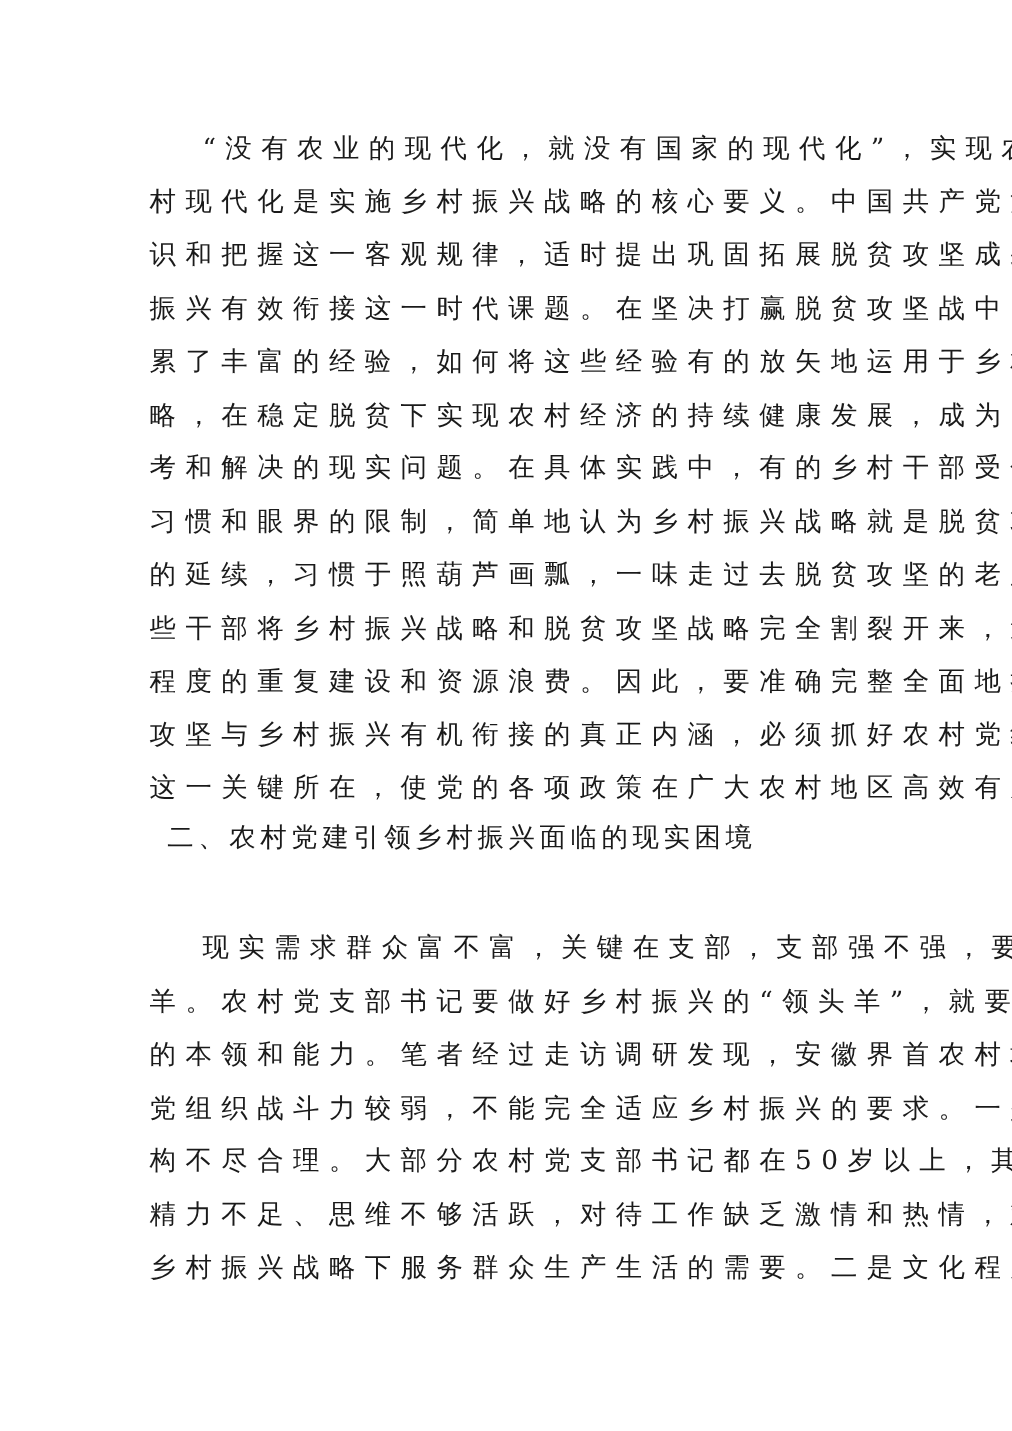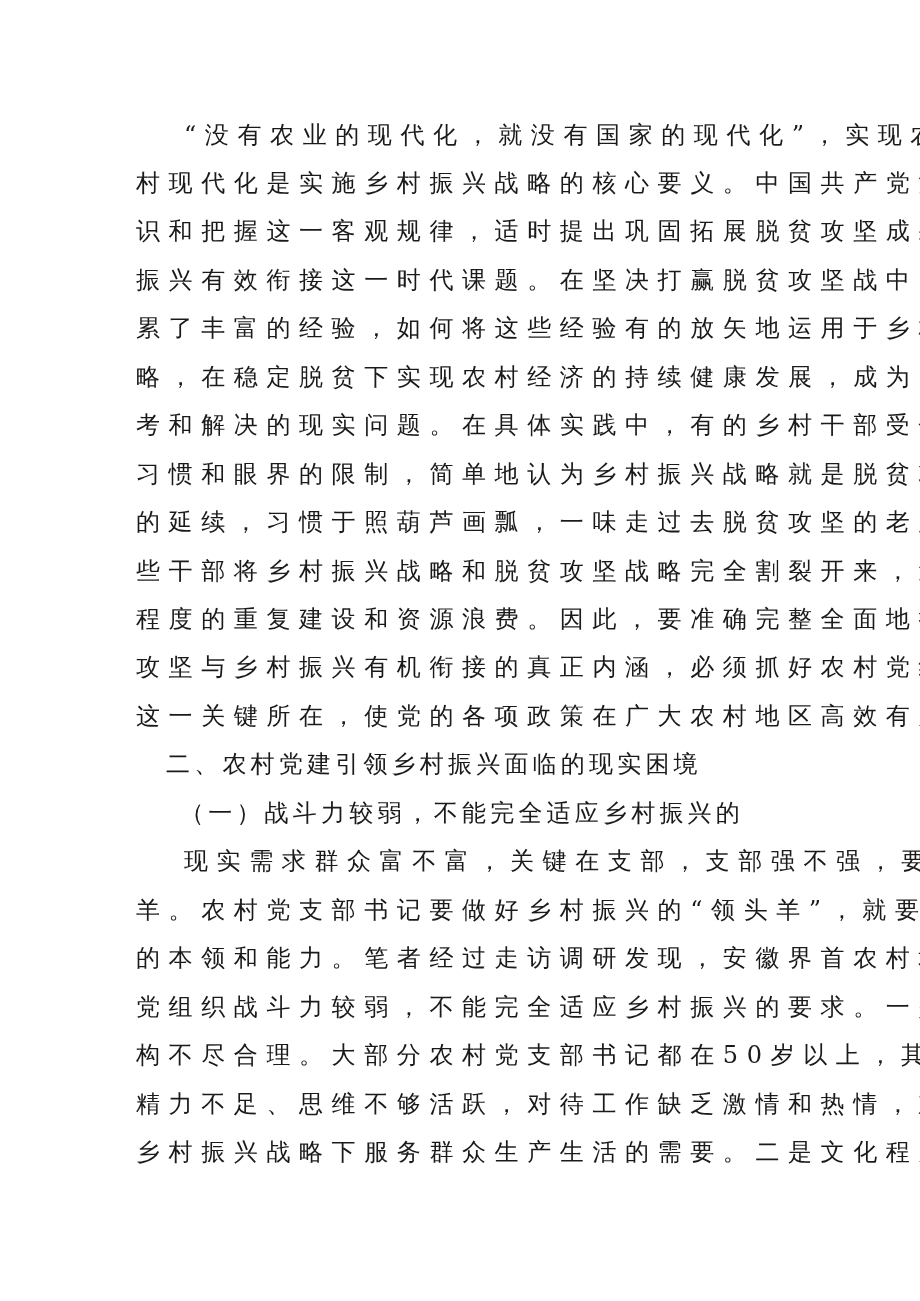--- a/index.html
+++ b/index.html
@@ -27,21 +27,21 @@
       height: 34px;
       font-family: "DejaVu Serif", "Liberation Serif", serif;
       font-size: 24px;
       line-height: 34px;
       color: #1a1a1a;
       white-space: nowrap;
       letter-spacing: 8.6px;
       text-align: left;
     }
     .line.indent { left: 184px; }
-    .line.heading { left: 166px; letter-spacing: 4.2px; }
+    .line.heading { left: 152px; letter-spacing: 4.2px; font-family: Liberation Mono, monospace; }
     .line.subheading { left: 180px; letter-spacing: 4.2px; }
   </style>
 </head>
 <body>
 
 <div class="page">
 
   <div class="line indent" style="top:118px">“没有农业的现代化，就没有国家的现代化”，实现农业农</div>
   <div class="line" style="top:166px">村现代化是实施乡村振兴战略的核心要义。中国共产党深刻地认</div>
   <div class="line" style="top:214px">识和把握这一客观规律，适时提出巩固拓展脱贫攻坚成果与乡村</div>
@@ -51,21 +51,20 @@
   <div class="line" style="top:408px">考和解决的现实问题。在具体实践中，有的乡村干部受传统工作</div>
   <div class="line" style="top:457px">习惯和眼界的限制，简单地认为乡村振兴战略就是脱贫攻坚战略</div>
   <div class="line" style="top:505px">的延续，习惯于照葫芦画瓢，一味走过去脱贫攻坚的老路；也有</div>
   <div class="line" style="top:554px">些干部将乡村振兴战略和脱贫攻坚战略完全割裂开来，造成一定</div>
   <div class="line" style="top:602px">程度的重复建设和资源浪费。因此，要准确完整全面地把握脱贫</div>
   <div class="line" style="top:650px">攻坚与乡村振兴有机衔接的真正内涵，必须抓好农村党组织建设</div>
   <div class="line" style="top:699px">这一关键所在，使党的各项政策在广大农村地区高效有序地推进。</div>
 
   <div class="line heading" style="top:747px">二、农村党建引领乡村振兴面临的现实困境</div>
 
-  <div class="line subheading" style="top:796px">（一）战斗力较弱，不能完全适应乡村振兴的</div>
 
   <div class="line indent" style="top:844px">现实需求群众富不富，关键在支部，支部强不强，要看领头</div>
   <div class="line" style="top:893px">羊。农村党支部书记要做好乡村振兴的“领头羊”，就要有过硬</div>
   <div class="line" style="top:941px">的本领和能力。笔者经过走访调研发现，安徽界首农村地区一些</div>
   <div class="line" style="top:990px">党组织战斗力较弱，不能完全适应乡村振兴的要求。一是年龄结</div>
   <div class="line" style="top:1038px">构不尽合理。大部分农村党支部书记都在50岁以上，其中一部分</div>
   <div class="line" style="top:1087px">精力不足、思维不够活跃，对待工作缺乏激情和热情，难以适应</div>
   <div class="line" style="top:1135px">乡村振兴战略下服务群众生产生活的需要。二是文化程度较低。</div>
 </div>
 

